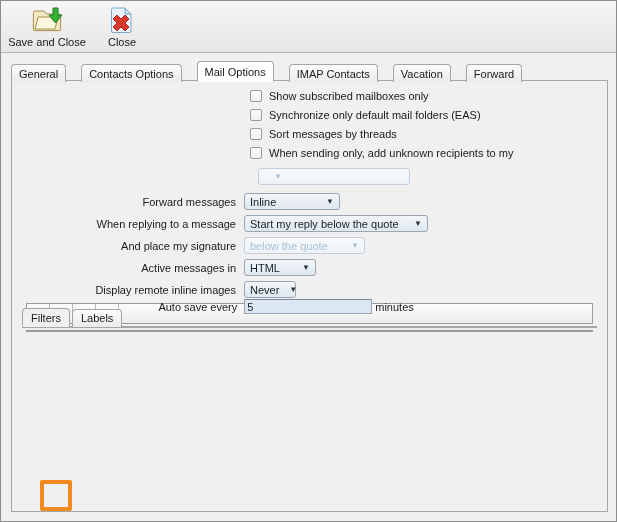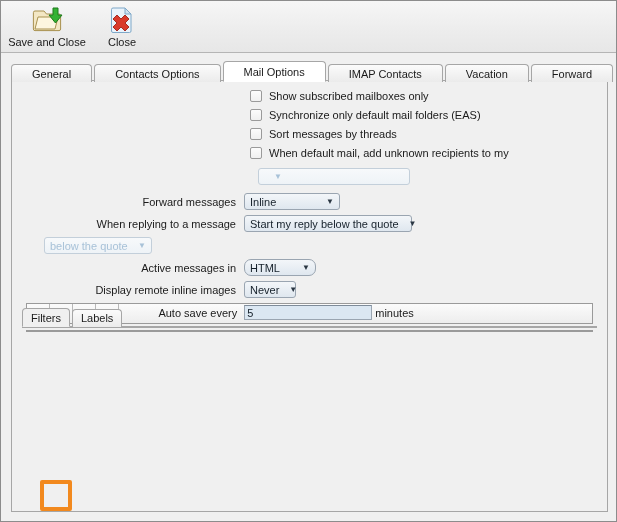--- a/index.html
+++ b/index.html
@@ -69,22 +69,22 @@
     margin: 6px 0 0 10px;
     display: flex;
     align-items: flex-end;
     z-index: 3;
     flex: 0 0 auto;
   }
   .tab {
     position: relative;
     height: 18px;
     line-height: 18px;
-    padding: 0 20px;
-    margin-right: 2px;
+    padding: 0 7px;
+    margin-right: 15px;
     box-sizing: border-box;
     font-size: 11px;
     color: #1a1a1a;
     background: linear-gradient(to bottom, #fbfbfb 0%, #ebebeb 100%);
     border: 1px solid #a6a6a6;
     border-bottom: none;
     border-radius: 4px 4px 0 0;
     white-space: nowrap;
     cursor: default;
     top: 1px;
@@ -183,23 +183,23 @@
     color: #2a3642;
   }
   .combo.disabled {
     border-color: #c3cfda;
     background: linear-gradient(to bottom, #f7f9fb 0%, #eef3f7 100%);
     color: #a8c2d8;
   }
   .combo.disabled .carrow { color: #a8c2d8; }
 
   .w-inline   { width: 96px; }
-  .w-reply    { width: 168px; }
-  .w-sig      { width: 108px; margin-left: 32px; }
-  .w-html     { width: 72px; border-radius: 7px; }
+  .w-reply    { width: 184px; }
+  .w-sig      { width: 121px; }
+  .w-html     { width: 72px; }
   .w-never    { width: 52px; text-align: center; }
   .w-contacts { width: 152px; }
 
   .contacts-row {
     padding-left: 246px;
     height: 21px;
     display: flex;
     align-items: center;
   }
 
@@ -237,21 +237,21 @@
     line-height: 18px;
     border-bottom: 1px solid #f0f0f0;
     z-index: 4;
     position: relative;
   }
 
   .autosave {
     display: flex;
     align-items: center;
     margin-left: 34px;
-    margin-bottom: 7px;
+    margin-bottom: 13px;
   }
   .autosave-label {
     font-size: 11px;
     color: #1a1a1a;
     margin-right: 7px;
     white-space: nowrap;
   }
   .autosave-input {
     width: 128px;
     height: 15px;
@@ -443,21 +443,21 @@
           <span class="check-label">Synchronize only default mail folders (EAS)</span>
         </div>
 
         <div class="check-row">
           <span class="cb"></span>
           <span class="check-label">Sort messages by threads</span>
         </div>
 
         <div class="check-row">
           <span class="cb"></span>
-          <span class="check-label">When default mail, add unknown recipients to my</span>
+          <span class="check-label">When sending only, add unknown recipients to my</span>
         </div>
 
         <div class="contacts-row">
           <span class="combo disabled w-contacts">
             <span class="carrow">▼</span>
           </span>
         </div>
 
       </div>
 
@@ -473,20 +473,21 @@
 
         <div class="form-row">
           <span class="form-label">When replying to a message</span>
           <span class="combo w-reply">
             <span class="ctext">Start my reply below the quote</span>
             <span class="carrow">▼</span>
           </span>
         </div>
 
         <div class="form-row">
+          <span class="form-label">And place my signature</span>
           <span class="combo disabled w-sig">
             <span class="ctext">below the quote</span>
             <span class="carrow">▼</span>
           </span>
         </div>
 
         <div class="form-row">
           <span class="form-label">Active messages in</span>
           <span class="combo w-html">
             <span class="ctext">HTML</span>

